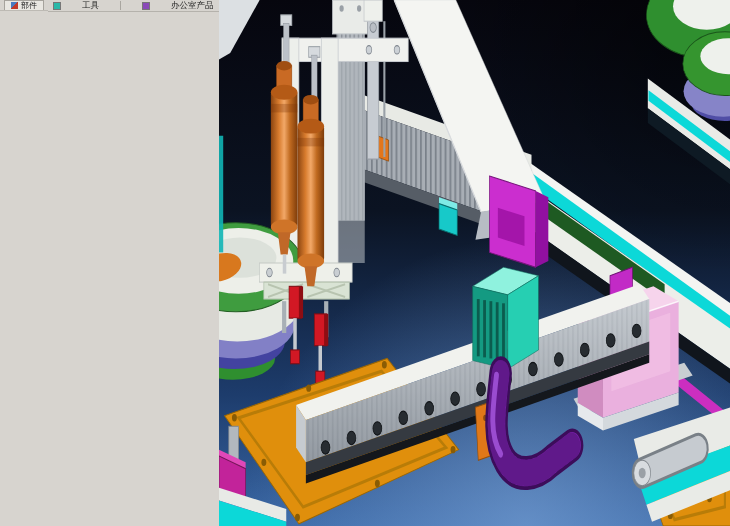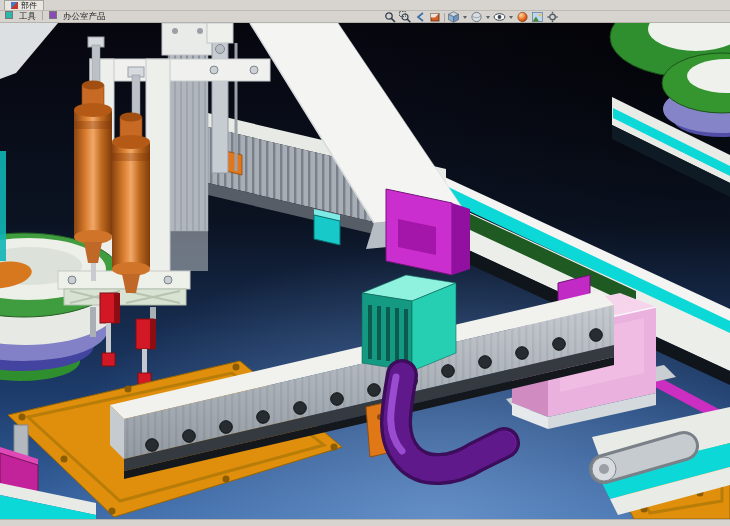--- a/index.html
+++ b/index.html
@@ -1,28 +1,28 @@
 <!DOCTYPE html>
 <html><head>
 <meta charset="utf-8">
 <style>
   * { box-sizing: border-box; margin: 0; padding: 0; }
   html,body { width:730px; height:526px; overflow:hidden; }
   body { font-family:"Liberation Sans", sans-serif; background:#d7d4cf; }
-  .app { width:730px; height:526px; display:flex; flex-direction:column; position:relative; }
+  .app { width:730px; height:526px; display:flex; flex-direction:row; position:relative; }
 
   .row1 { height:11px; background:#d7d4cf; border-bottom:1px solid #bdbab4;
           display:flex; align-items:center; gap:4px; padding:0 4px; }
   .doc-tab { display:flex; align-items:center; gap:3px; background:#e9e7e2;
              border:1px solid #a6a39d; border-bottom:none; padding:0 6px; height:10px;
              font-size:8px; color:#222; line-height:9px; }
   .app-icon { width:7px; height:7px; background:linear-gradient(135deg,#4a7ac0 50%,#c0392b 50%); display:inline-block; }
 
   .row2 { height:12px; background:#d7d4cf; border-bottom:1px solid #b5b2ac;
-          display:flex; gap:6px; padding:0 5px; position:relative;
+          display:flex; align-items:center; gap:21px; padding:0 5px; position:relative;
           font-size:8.5px; color:#222; }
   .mini-ic { width:8px; height:8px; display:inline-block; border:1px solid #777; }
   .mini-teal { background:#2bb8a8; }
   .mini-purple { background:#8a4ab8; }
   .menu-label { line-height:11px; white-space:nowrap; }
   .vsep { width:1px; height:9px; background:#a9a6a0; }
 
   .headsup { position:absolute; left:384px; top:0; height:12px; display:flex;
              align-items:center; gap:2px; }
   .hicon { width:13px; height:12px; display:flex; align-items:center; justify-content:center; cursor:pointer; }

